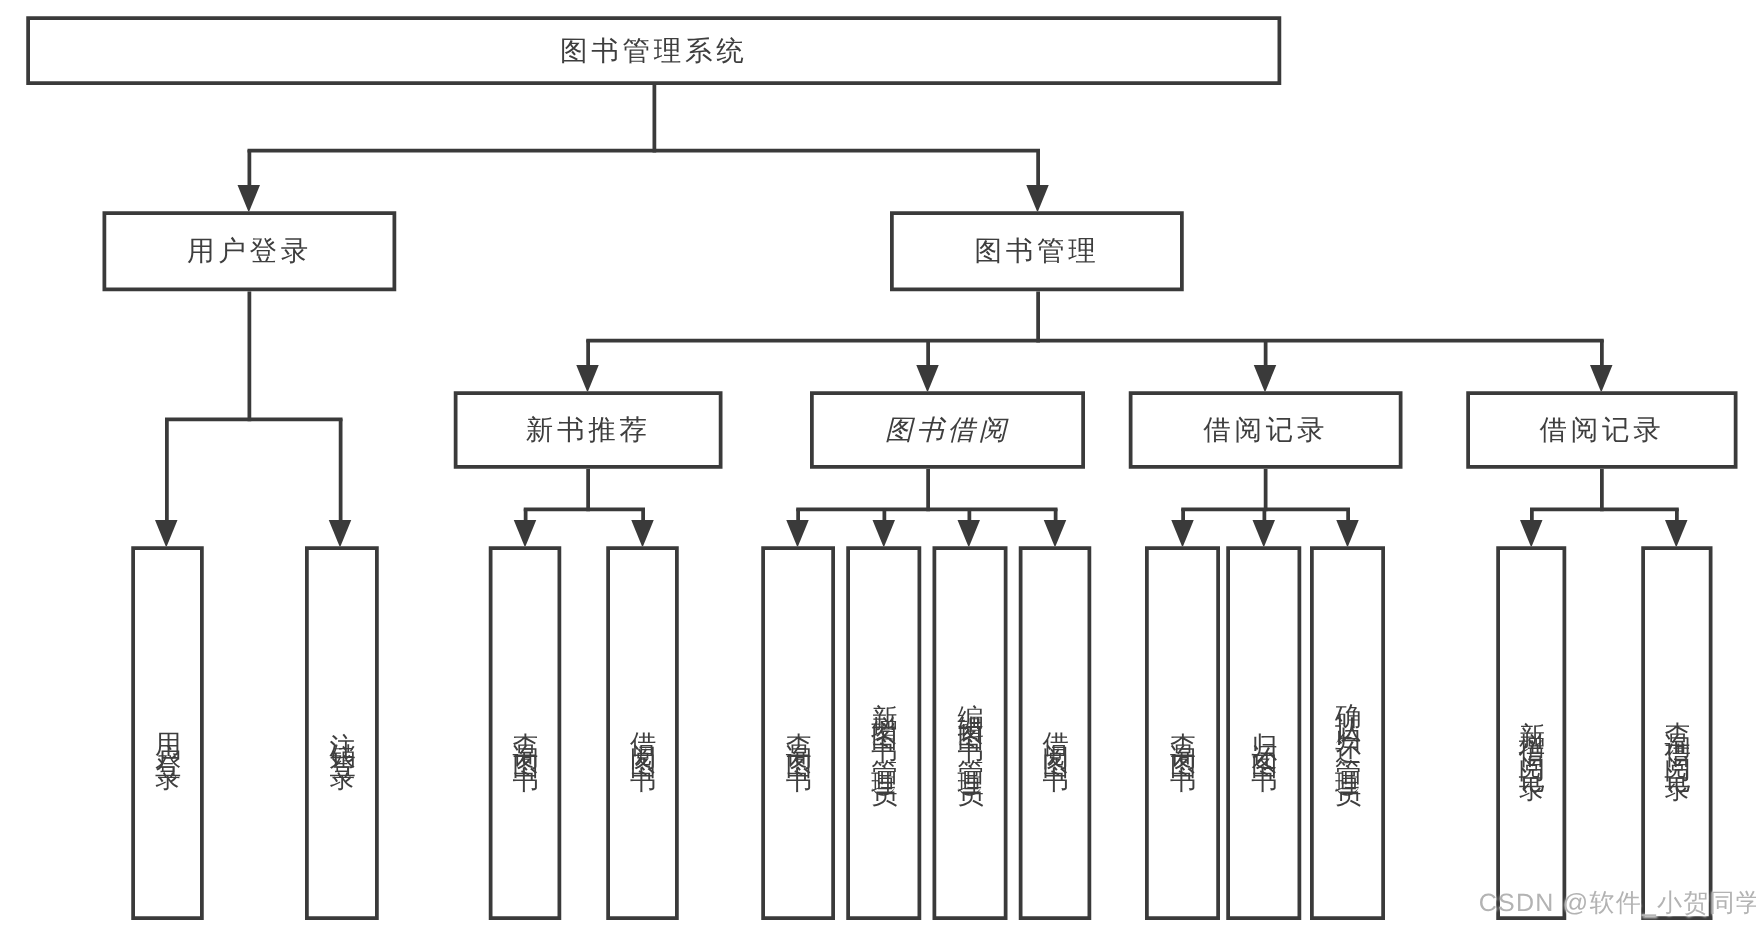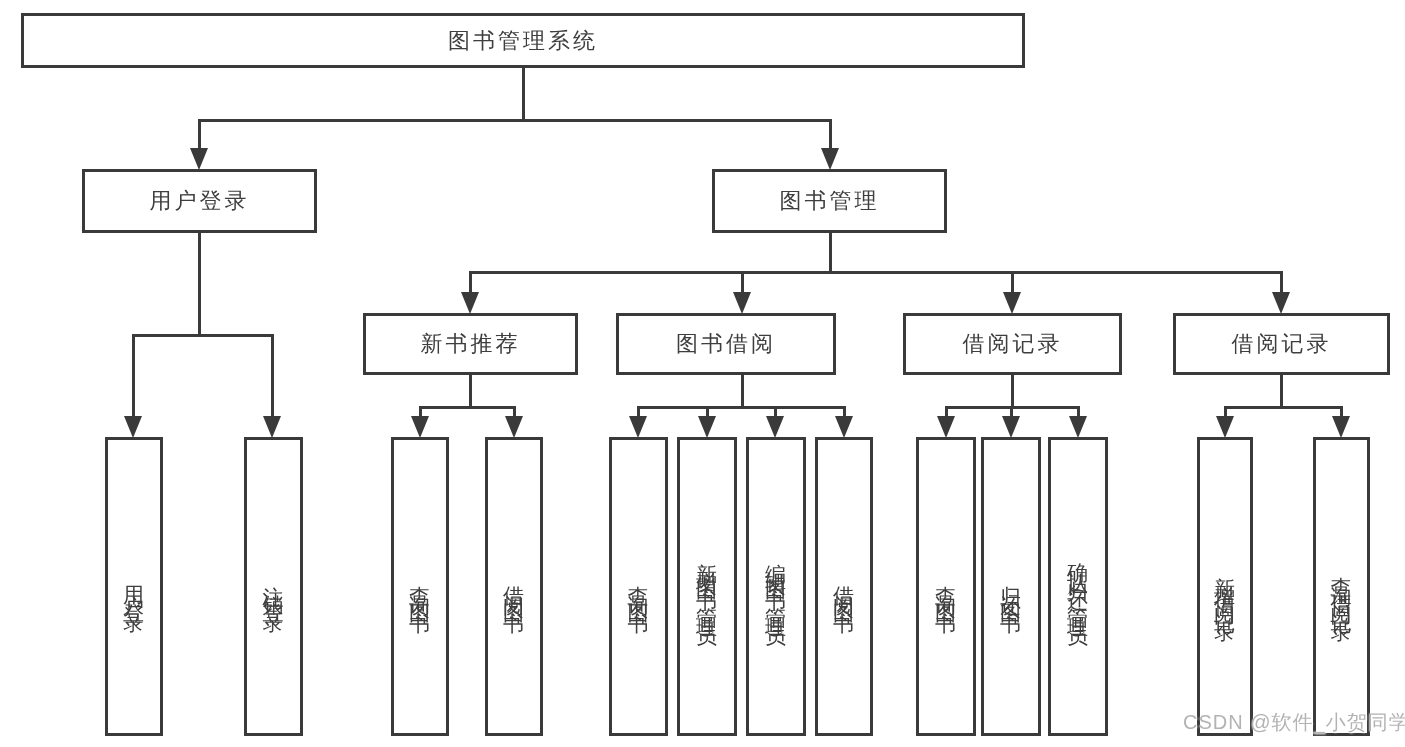--- a/index.html
+++ b/index.html
@@ -127,21 +127,21 @@
       </div>
       <div class="node" style="left: 82px; top: 169px; width: 235px; height: 64px;">
         <span class="label">用户登录</span>
       </div>
       <div class="node" style="left: 712px; top: 169px; width: 235px; height: 64px;">
         <span class="label">图书管理</span>
       </div>
       <div class="node" style="left: 363px; top: 313px; width: 215px; height: 62px;">
         <span class="label">新书推荐</span>
       </div>
-      <div class="node" style="left: 616px; top: 313px; width: 220px; height: 62px;">
+      <div class="node" style="left: 648px; top: 313px; width: 220px; height: 62px; font-style: italic;">
         <span class="label">图书借阅</span>
       </div>
       <div class="node" style="left: 903px; top: 313px; width: 219px; height: 62px;">
         <span class="label">借阅记录</span>
       </div>
       <div class="node" style="left: 1173px; top: 313px; width: 217px; height: 62px;">
         <span class="label">借阅记录</span>
       </div>
       <div class="node vertical" style="left: 105px; top: 437px; width: 58px; height: 299px;">
         <span class="label">用户登录</span>

